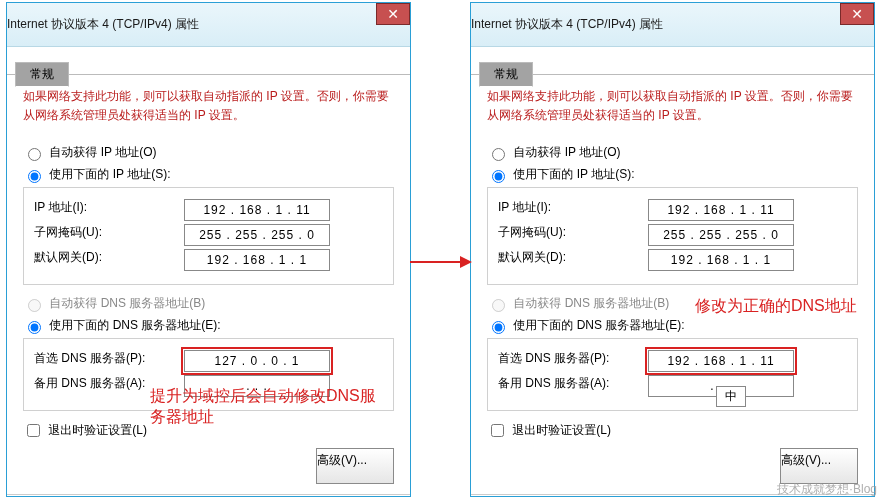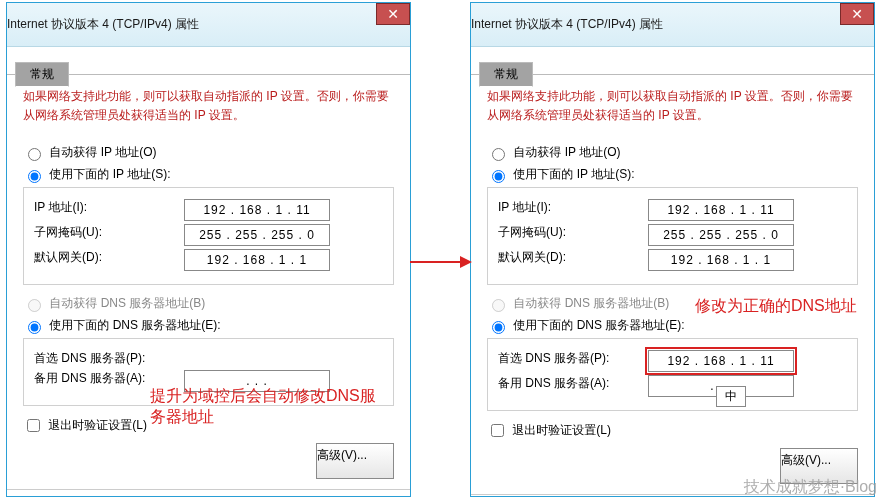--- a/index.html
+++ b/index.html
@@ -155,21 +155,21 @@
     pointer-events: none;
   }
   .watermark .line1 {
     font-size: 24px;
     color: rgba(200,200,200,0.85);
     font-weight: 900;
     line-height: 0.9;
   }
   .watermark .line1 .o { color: #d33; }
   .watermark .line2 {
-    font-size: 16px;
+    font-size: 12px;
     color: rgba(160,160,160,0.85);
     font-weight: 400;
     margin-top: -2px;
   }
   .grayed { color: #888; }
 </style>
 </head>
 <body>
 
 <div class="dialog left">
@@ -214,20 +214,21 @@
       <input type="radio" name="dnsL" disabled="" style="">
       <span>自动获得 DNS 服务器地址(B)</span>
     </div>
     <div class="radio-row">
       <input type="radio" name="dnsL" checked="" style="">
       <span>使用下面的 DNS 服务器地址(E):</span>
     </div>
     <div class="fieldgroup">
       <div class="frow">
         <span class="flabel">首选 DNS 服务器(P):</span>
+        <span class="ipbox highlight">127 .  0  .  0  .  1</span>
       </div>
       <div class="frow">
         <span class="flabel">备用 DNS 服务器(A):</span>
         <span class="ipbox"> .     .     . </span>
       </div>
     </div>
 
     <div class="chk-row">
       <input type="checkbox" style="">
       <span>退出时验证设置(L)</span>

